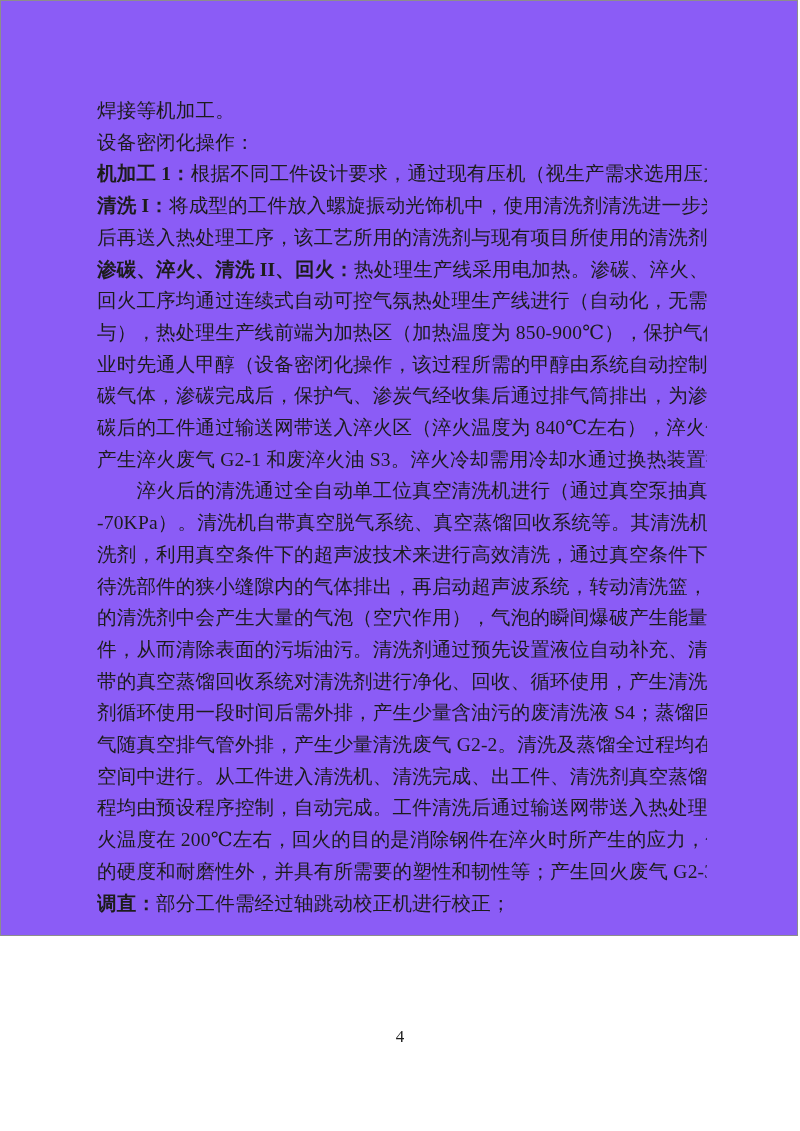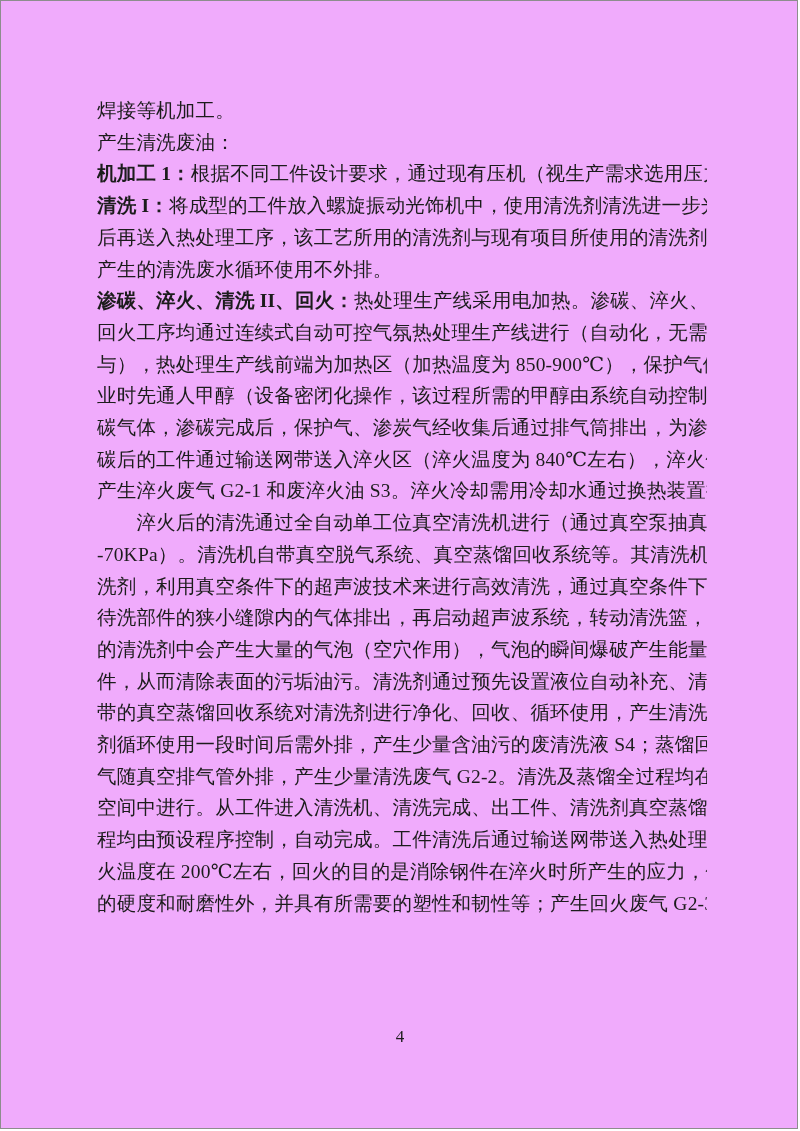--- a/index.html
+++ b/index.html
@@ -4,23 +4,23 @@
 <style>
   html, body { margin: 0; padding: 0; }
   body {
     width: 800px; height: 1131px;
     background: #ffffff;
     font-family: "Liberation Serif", "DejaVu Serif", serif;
   }
   .page {
     position: absolute;
     left: 0; top: 0;
-    width: 798px; height: 1129px;
+    width: 798px; height: 936px;
     border: 1px solid #8d8d8d;
-    background: #f0abfc;
+    background: #8b5cf6;
     box-sizing: border-box;
   }
   .content {
     position: absolute;
     left: 96px; top: 94px;
     width: 610px;
   }
   .line {
     font-size: 19.5px;
     line-height: 31.7px;
@@ -45,40 +45,40 @@
     line-height: 20px;
     color: #1c1c1c;
   }
 </style>
 </head>
 <body>
 
 <div class="page">
   <div class="content">
     <div class="line end"><span class="txt">焊接等机加工。</span></div>
-    <div class="line end"><span class="txt">产生清洗废油：</span></div>
+    <div class="line end"><span class="txt">设备密闭化操作：</span></div>
     <div class="line"><span class="lbl">机加工 1：</span><span class="txt">根据不同工件设计要求，通过现有压机（视生产需求选用压力机、油压机、</span></div>
     <div class="line"><span class="lbl">清洗 I：</span><span class="txt">将成型的工件放入螺旋振动光饰机中，使用清洗剂清洗进一步光洁表面，之</span></div>
     <div class="line"><span class="txt">后再送入热处理工序，该工艺所用的清洗剂与现有项目所使用的清洗剂相同，该过程</span></div>
-    <div class="line end"><span class="txt">产生的清洗废水循环使用不外排。</span></div>
     <div class="line"><span class="lbl">渗碳、淬火、清洗 II、回火：</span><span class="txt">热处理生产线采用电加热。渗碳、淬火、淬火后道清洗、</span></div>
     <div class="line"><span class="txt">回火工序均通过连续式自动可控气氛热处理生产线进行（自动化，无需员工直接参</span></div>
     <div class="line"><span class="txt">与），热处理生产线前端为加热区（加热温度为 850-900℃），保护气体为甲醇，作</span></div>
     <div class="line"><span class="txt">业时先通人甲醇（设备密闭化操作，该过程所需的甲醇由系统自动控制），丙烷为渗</span></div>
     <div class="line"><span class="txt">碳气体，渗碳完成后，保护气、渗炭气经收集后通过排气筒排出，为渗碳废气 G1；渗</span></div>
     <div class="line"><span class="txt">碳后的工件通过输送网带送入淬火区（淬火温度为 840℃左右），淬火使用淬火油，</span></div>
     <div class="line"><span class="txt">产生淬火废气 G2-1 和废淬火油 S3。淬火冷却需用冷却水通过换热装置控制温度（间</span></div>
     <div class="line"><span class="txt">　　淬火后的清洗通过全自动单工位真空清洗机进行（通过真空泵抽真空，真空度为</span></div>
     <div class="line"><span class="txt">-70KPa）。清洗机自带真空脱气系统、真空蒸馏回收系统等。其清洗机理是：使用清</span></div>
     <div class="line"><span class="txt">洗剂，利用真空条件下的超声波技术来进行高效清洗，通过真空条件下，将清洗剂及</span></div>
     <div class="line"><span class="txt">待洗部件的狭小缝隙内的气体排出，再启动超声波系统，转动清洗篮，超声波在流动</span></div>
     <div class="line"><span class="txt">的清洗剂中会产生大量的气泡（空穴作用），气泡的瞬间爆破产生能量，冲击待洗部</span></div>
     <div class="line"><span class="txt">件，从而清除表面的污垢油污。清洗剂通过预先设置液位自动补充、清洗机能利用自</span></div>
     <div class="line"><span class="txt">带的真空蒸馏回收系统对清洗剂进行净化、回收、循环使用，产生清洗废油 S5；清洗</span></div>
     <div class="line"><span class="txt">剂循环使用一段时间后需外排，产生少量含油污的废清洗液 S4；蒸馏回收系统的不凝</span></div>
     <div class="line"><span class="txt">气随真空排气管外排，产生少量清洗废气 G2-2。清洗及蒸馏全过程均在设备内全密闭</span></div>
     <div class="line"><span class="txt">空间中进行。从工件进入清洗机、清洗完成、出工件、清洗剂真空蒸馏回收等整个过</span></div>
     <div class="line"><span class="txt">程均由预设程序控制，自动完成。工件清洗后通过输送网带送入热处理线回火炉，回</span></div>
     <div class="line"><span class="txt">火温度在 200℃左右，回火的目的是消除钢件在淬火时所产生的应力，使钢件具有高</span></div>
     <div class="line end"><span class="txt">的硬度和耐磨性外，并具有所需要的塑性和韧性等；产生回火废气 G2-3。</span></div>
+    <div class="line end"><span class="lbl">调直：</span><span class="txt">部分工件需经过轴跳动校正机进行校正；</span></div>
   </div>
   <div class="pagenum">4</div>
 </div>
 
 </body></html>

